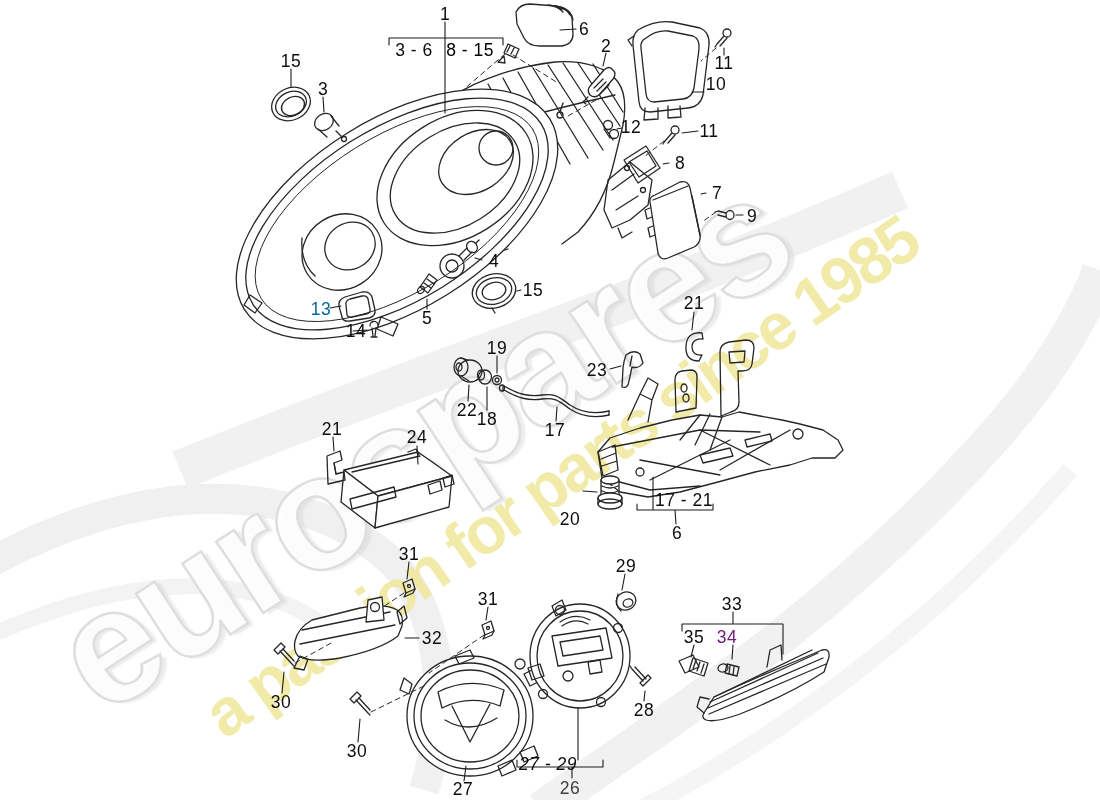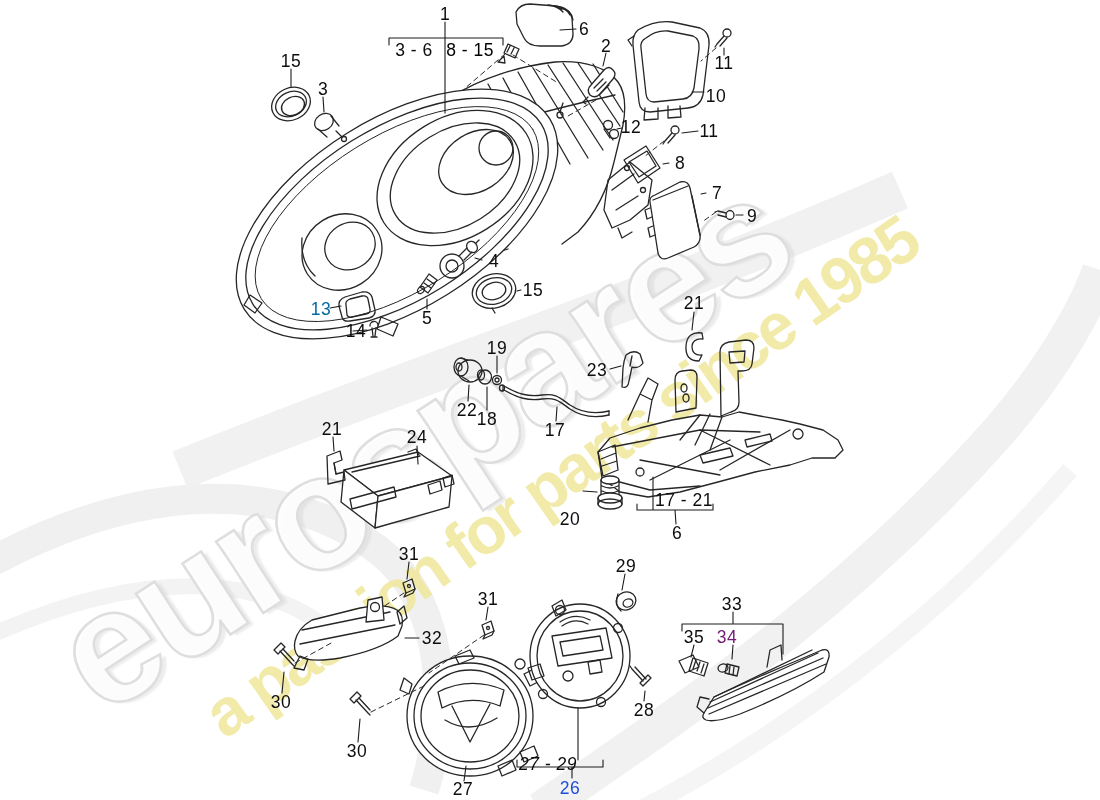--- a/index.html
+++ b/index.html
@@ -400,21 +400,21 @@
     </g>
   </svg>
 
   <div id="labels-layer">
       <span class="part-label" style="left: 445px; top: 14px; color: rgb(13, 13, 13);">1</span>
       <span class="part-label" style="left: 414px; top: 50px; color: rgb(13, 13, 13);">3 - 6</span>
       <span class="part-label" style="left: 470px; top: 50px; color: #000000;">8 - 15</span>
       <span class="part-label" style="left: 584px; top: 29px; color: rgb(13, 13, 13);">6</span>
       <span class="part-label" style="left: 606px; top: 46px; color: rgb(13, 13, 13);">2</span>
       <span class="part-label" style="left: 724px; top: 63px; color: rgb(13, 13, 13);">11</span>
-      <span class="part-label" style="left: 716px; top: 96px; color: rgb(13, 13, 13);">10</span>
+      <span class="part-label" style="left: 716px; top: 84px; color: rgb(13, 13, 13);">10</span>
       <span class="part-label" style="left: 291px; top: 61px; color: rgb(13, 13, 13);">15</span>
       <span class="part-label" style="left: 323px; top: 89px; color: rgb(13, 13, 13);">3</span>
       <span class="part-label" style="left: 631px; top: 127px; color: rgb(13, 13, 13);">12</span>
       <span class="part-label" style="left: 709px; top: 131px; color: rgb(13, 13, 13);">11</span>
       <span class="part-label" style="left: 680px; top: 163px; color: rgb(13, 13, 13);">8</span>
       <span class="part-label" style="left: 717px; top: 193px; color: rgb(13, 13, 13);">7</span>
       <span class="part-label" style="left: 752px; top: 216px; color: rgb(13, 13, 13);">9</span>
       <span class="part-label" style="left: 494px; top: 261px; color: rgb(13, 13, 13);">4</span>
       <span class="part-label" style="left: 533px; top: 290px; color: rgb(13, 13, 13);">15</span>
       <span class="part-label" style="left: 321px; top: 309px; color: #0369a1;">13</span>
@@ -436,15 +436,15 @@
       <span class="part-label" style="left: 488px; top: 599px; color: rgb(13, 13, 13);">31</span>
       <span class="part-label" style="left: 732px; top: 604px; color: rgb(13, 13, 13);">33</span>
       <span class="part-label" style="left: 694px; top: 637px; color: rgb(13, 13, 13);">35</span>
       <span class="part-label" style="left: 727px; top: 637px; color: #701a75;">34</span>
       <span class="part-label" style="left: 432px; top: 638px; color: rgb(13, 13, 13);">32</span>
       <span class="part-label" style="left: 644px; top: 710px; color: rgb(13, 13, 13);">28</span>
       <span class="part-label" style="left: 281px; top: 702px; color: rgb(13, 13, 13);">30</span>
       <span class="part-label" style="left: 357px; top: 751px; color: rgb(13, 13, 13);">30</span>
       <span class="part-label" style="left: 463px; top: 789px; color: rgb(13, 13, 13);">27</span>
       <span class="part-label" style="left: 548px; top: 764px; color: rgb(13, 13, 13); font-style: italic;">27 - 29</span>
-      <span class="part-label" style="left: 570px; top: 788px; color: #1d4ed8;">26</span>
+      <span class="part-label" style="left: 570px; top: 788px; color: #404040;">26</span>
     </div>
 </div>
 
 </body></html>

